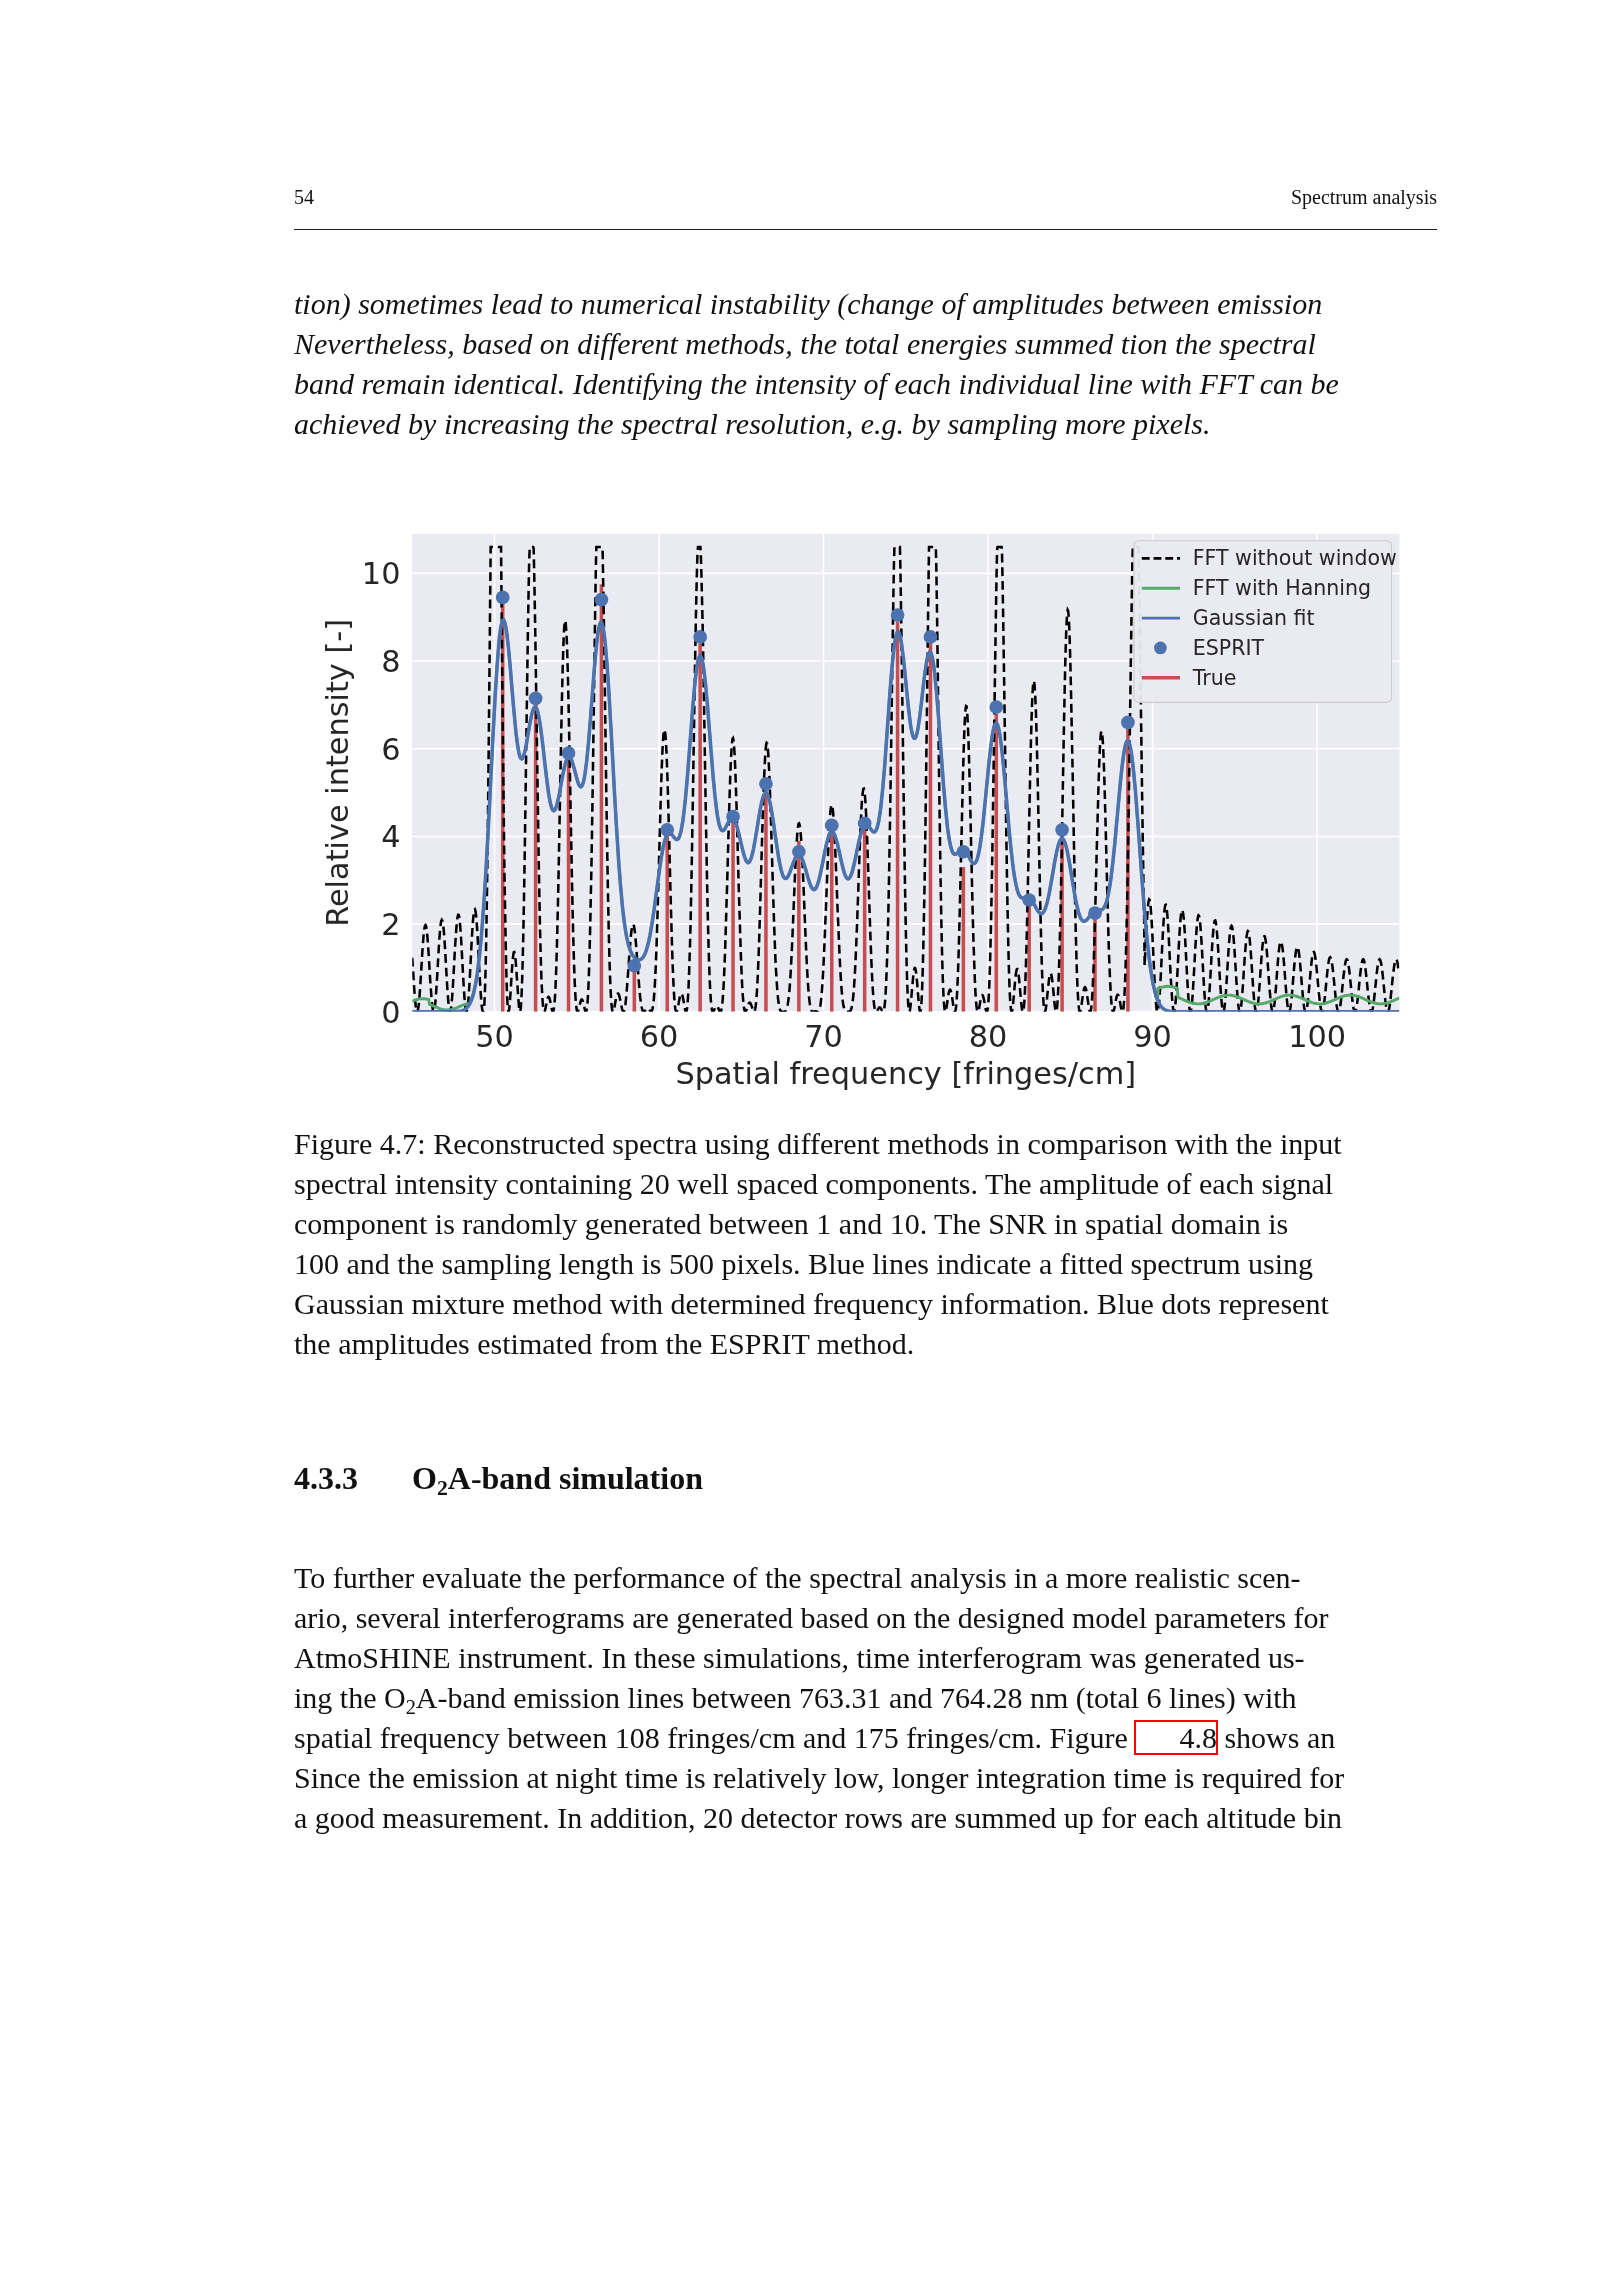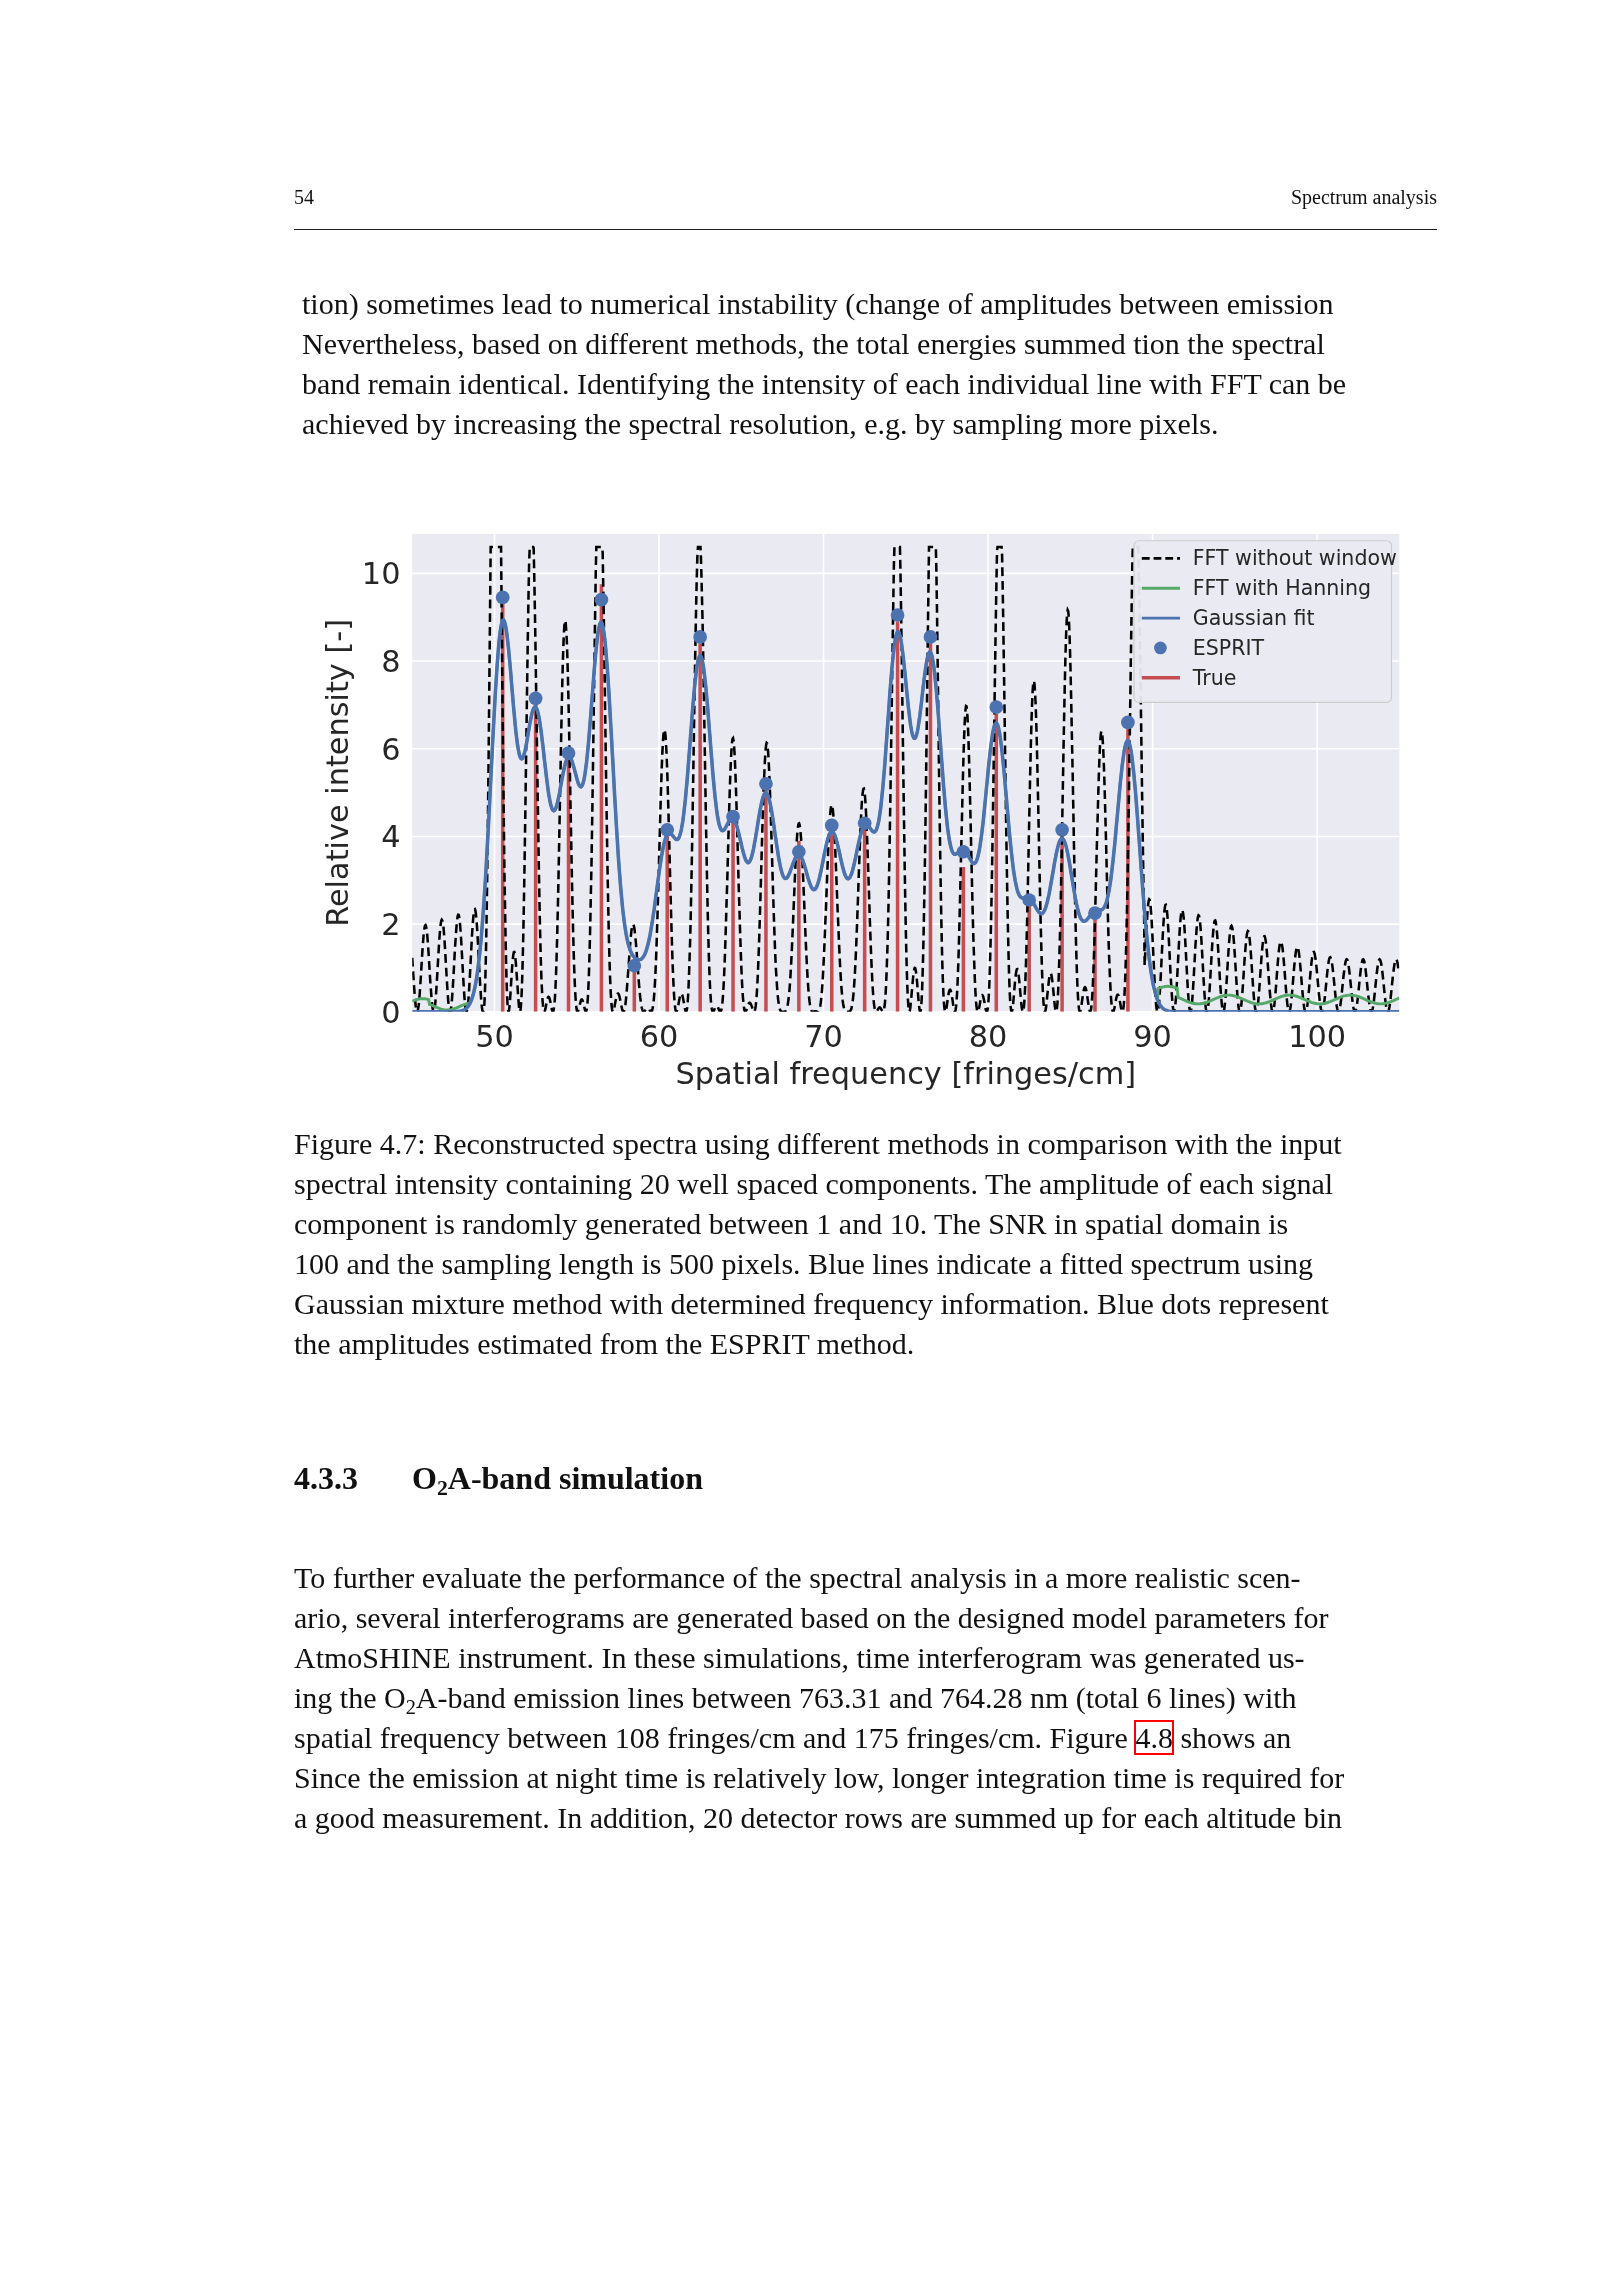--- a/index.html
+++ b/index.html
@@ -2,28 +2,28 @@
 <html><head>
 <meta charset="utf-8">
 <style>
   html, body { margin:0; padding:0; background:#ffffff; }
   body { width:1621px; height:2293px; position:relative; font-family:"Liberation Serif","DejaVu Serif",serif; color:#111; }
   .page { position:absolute; left:294px; top:0; width:1143px; }
   .header { position:absolute; top:186px; left:0; width:1143px; height:43px; border-bottom:1.4px solid #222; font-size:20px; }
   .header .num { position:absolute; left:0; top:0; }
   .header .title { position:absolute; right:0; top:0; }
   p.body { margin:0; font-size:30px; line-height:40px; text-align:justify; text-align-last:left; }
-  .para1 { position:absolute; top:284px; left:8px; width:1143px; }
+  .para1 { position:absolute; top:284px; left:0; width:1143px;font-style:italic; }
   .figure { position:absolute; top:529px; left:19.6px; width:1117px; height:568px; }
   .caption { position:absolute; top:1124px; left:0; width:1143px; }
   .section { position:absolute; top:1460px; left:0; font-weight:bold; font-size:32px; }
   .section .secnum { display:inline-block; width:118px; }
   .para2 { position:absolute; top:1558px; left:0; width:1143px; }
   sub { font-size:0.68em; vertical-align:-0.28em; line-height:0; }
-  .ref-red { outline:2px solid #ff0000; outline-offset:-1px; }
+  .ref-red { outline:2px solid #ff0000; outline-offset:-1px;padding-left:44px; }
   .ref-green { outline:2px solid #00ff00; outline-offset:-1px; }
   .ital { font-style:italic; }
   .last-left { text-align-last:left; }
   .justify-all { text-align-last:justify; }
   svg text { font-family:"DejaVu Sans", sans-serif; fill:#262626; }
 </style>
 </head>
 <body>
 
 <div class="page">

